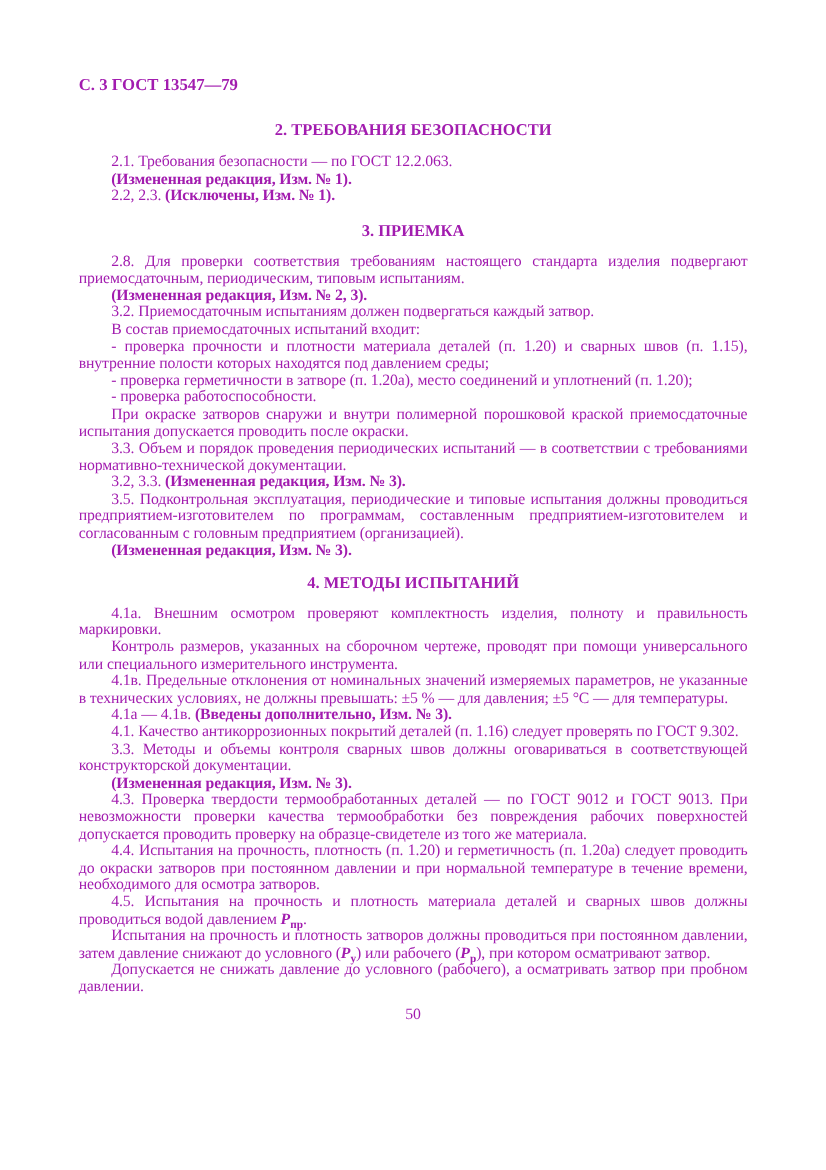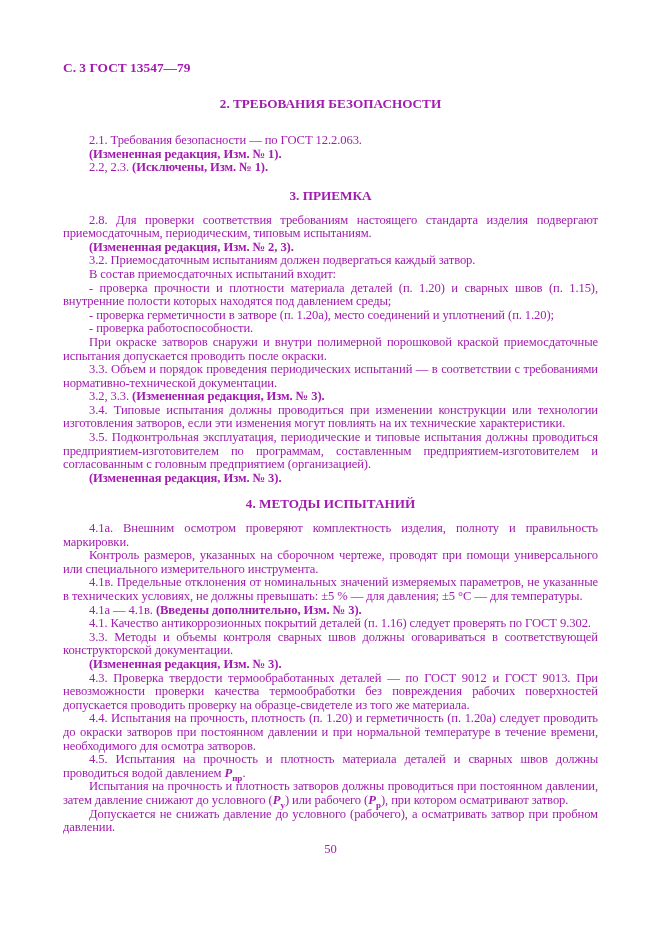--- a/index.html
+++ b/index.html
@@ -26,21 +26,21 @@
     letter-spacing: 0;
   }
   .sec-heading {
     margin: 0; text-align: center;
     font-weight: bold; font-size: 13.2px;
     letter-spacing: 0;
   }
   .mt-s2 { margin-top: 22px; }
   .mt-s3 { margin-top: 14px; }
   .mt-s4 { margin-top: 12px; }
-  .sec-body { margin-top: 24px; }
+  .sec-body { margin-top: 13px; }
   .sec-body.tight { margin-top: 11px; }
   .para {
     margin: 0;
     text-indent: 26px;
     text-align: justify;
   }
   .bold { font-weight: bold; }
   .var { font-style: italic; font-weight: bold; letter-spacing: 0; }
   sub.vs { font-size: 9px; letter-spacing: 0; line-height: 0; font-weight: bold; }
   .page-num { margin-top: 8px; text-align: center; }
@@ -68,21 +68,20 @@
         <p class="para">2.8. Для проверки соответствия требованиям настоящего стандарта изделия подвергают приемосдаточным, периодическим, типовым испытаниям.</p>
         <p class="para bold">(Измененная редакция, Изм. № 2, 3).</p>
         <p class="para">3.2. Приемосдаточным испытаниям должен подвергаться каждый затвор.</p>
         <p class="para">В состав приемосдаточных испытаний входит:</p>
         <p class="para">- проверка прочности и плотности материала деталей (п. 1.20) и сварных швов (п. 1.15), внутренние полости которых находятся под давлением среды;</p>
         <p class="para">- проверка герметичности в затворе (п. 1.20а), место соединений и уплотнений (п. 1.20);</p>
         <p class="para">- проверка работоспособности.</p>
         <p class="para">При окраске затворов снаружи и внутри полимерной порошковой краской приемосдаточные испытания допускается проводить после окраски.</p>
         <p class="para">3.3. Объем и порядок проведения периодических испытаний — в соответствии с требованиями нормативно-технической документации.</p>
         <p class="para"><span>3.2, 3.3. </span><span class="bold">(Измененная редакция, Изм. № 3).</span></p>
-        <p class="para">3.4. Типовые испытания должны проводиться при изменении конструкции или технологии изготовления затворов, если эти изменения могут повлиять на их технические характеристики.</p>
         <p class="para">3.5. Подконтрольная эксплуатация, периодические и типовые испытания должны проводиться предприятием-изготовителем по программам, составленным предприятием-изготовителем и согласованным с головным предприятием (организацией).</p>
         <p class="para bold">(Измененная редакция, Изм. № 3).</p>
       </div>
     </section>
 
     <section>
       <h2 class="sec-heading mt-s4">4. МЕТОДЫ ИСПЫТАНИЙ</h2>
       <div class="sec-body tight">
         <p class="para">4.1а. Внешним осмотром проверяют комплектность изделия, полноту и правильность маркировки.</p>
         <p class="para">Контроль размеров, указанных на сборочном чертеже, проводят при помощи универсального или специального измерительного инструмента.</p>

